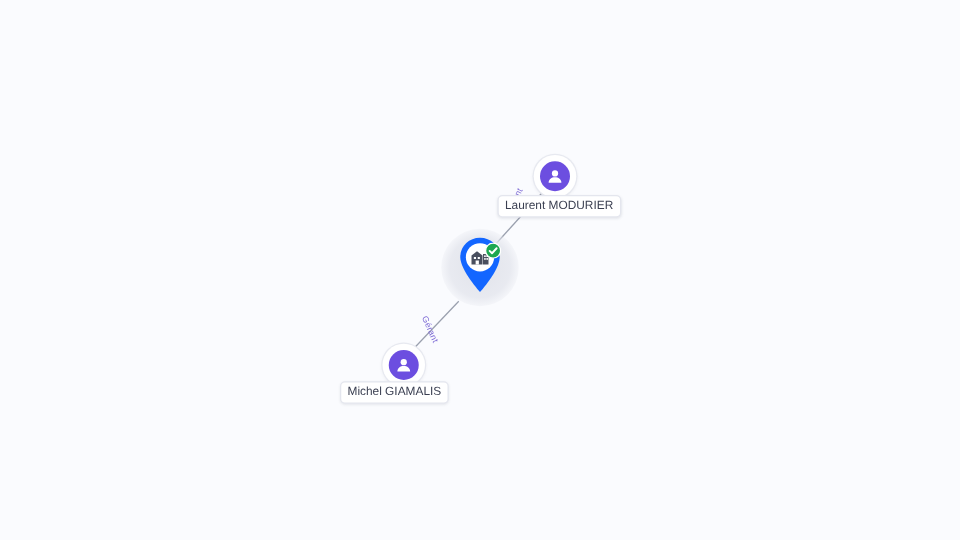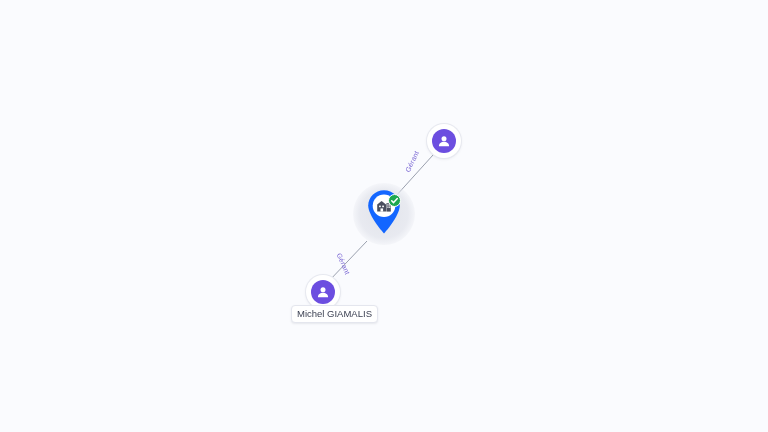--- a/index.html
+++ b/index.html
@@ -122,21 +122,21 @@
     border: 1px solid #e4e6ee;
     border-radius: 4px;
     padding: 2px 5px 3px 5px;
     font-size: 9.5px;
     color: #3a3f51;
     white-space: nowrap;
     box-shadow: 0 1px 2px rgba(60,64,85,.10);
     line-height: 11px;
   }
   #label-laurent { left: 398px; top: 156px; }
-  #label-michel  { left: 291px; top: 305px; }
+  #label-michel  { left: 272px; top: 305px; }
 
   
   #label-company {
     position: absolute;
     left: 131px;
     top: 234px;
     background: #1366ff;
     border: 1px solid #0d4fd6;
     border-radius: 4px;
     padding: 2px 6px 3px 6px;
@@ -201,17 +201,18 @@
   <div class="person-node" id="node-michel">
     <div class="person-ring"></div>
     <div class="person-disc">
       <svg width="14" height="14" viewBox="0 0 14 14">
         <circle cx="7" cy="4.7" r="2.5" fill="#ffffff"></circle>
         <path d="M1.9 12.2 C1.9 9.2 4.2 7.7 7 7.7 C9.8 7.7 12.1 9.2 12.1 12.2 Z" fill="#ffffff"></path>
       </svg>
     </div>
   </div>
 
+  <div class="person-label" id="label-laurent">Laurent MODURIER</div>
 
   <div class="person-label" id="label-michel">Michel GIAMALIS</div>
 
 
 </div>
 
 </body></html>

